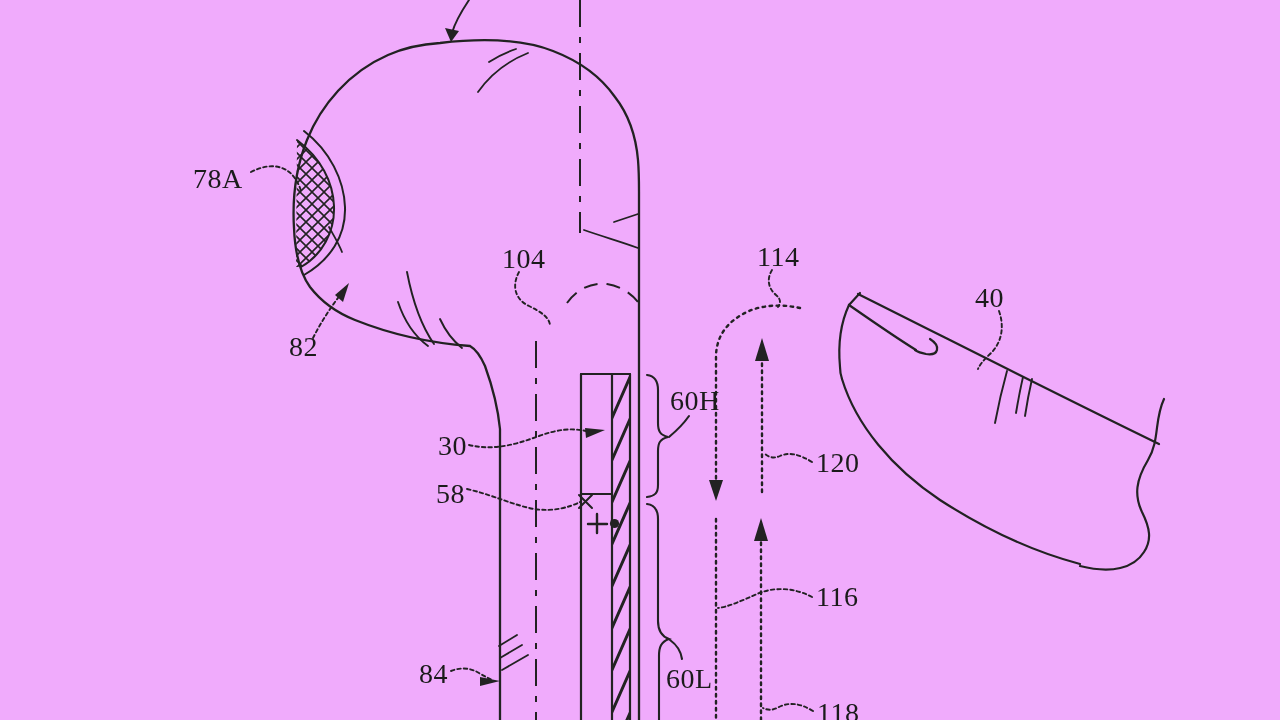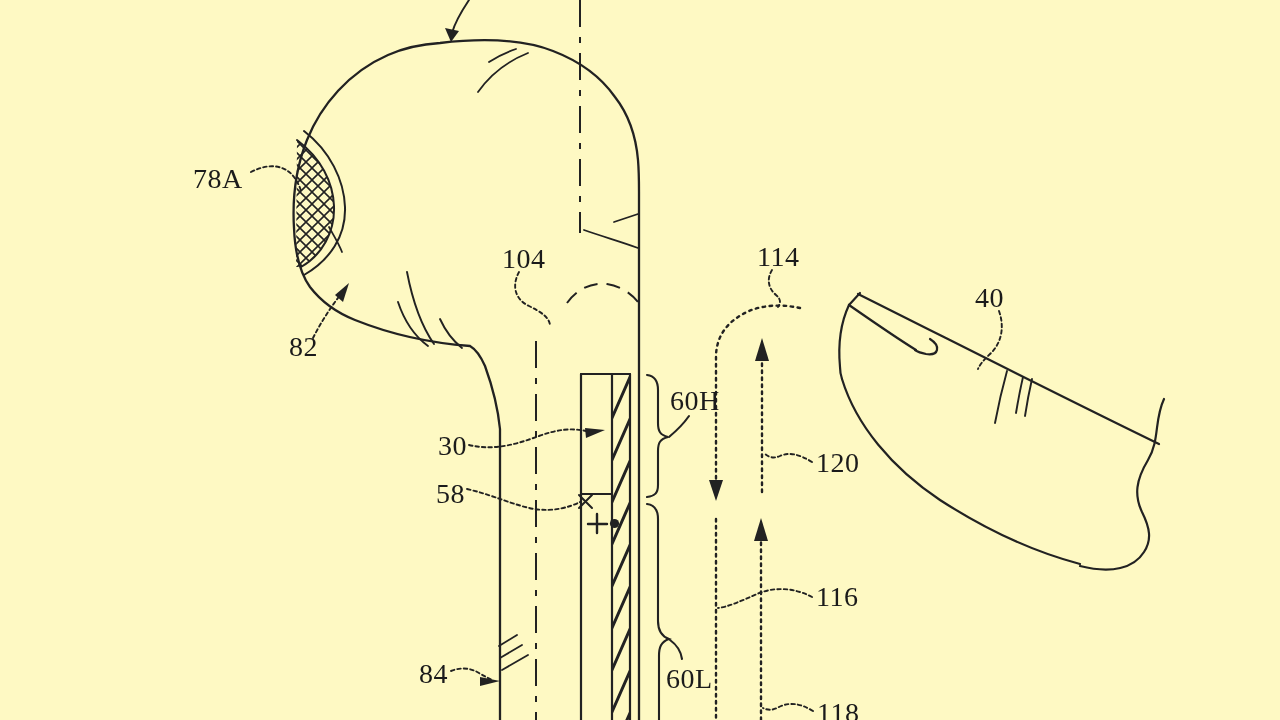--- a/index.html
+++ b/index.html
@@ -1,16 +1,16 @@
 <!DOCTYPE html>
 <html><head>
 <meta charset="utf-8">
 <style>
   html,body{margin:0;padding:0;background:#ffffff;}
-  .stage{position:relative;width:1280px;height:720px;overflow:hidden;background:#fef9c3;
+  .stage{position:relative;width:1280px;height:720px;overflow:hidden;background:#f0abfc;
          font-family:"Liberation Serif", serif;text-decoration:underline;}
   svg{display:block;}
   text.ref{font-family:"Liberation Serif", serif;font-size:28px;fill:#1b1b1b;letter-spacing:.5px;}
 </style>
 </head>
 <body>
 
 <div class="stage">
 <svg width="1280" height="720" viewBox="0 0 1280 720">
   <defs>

